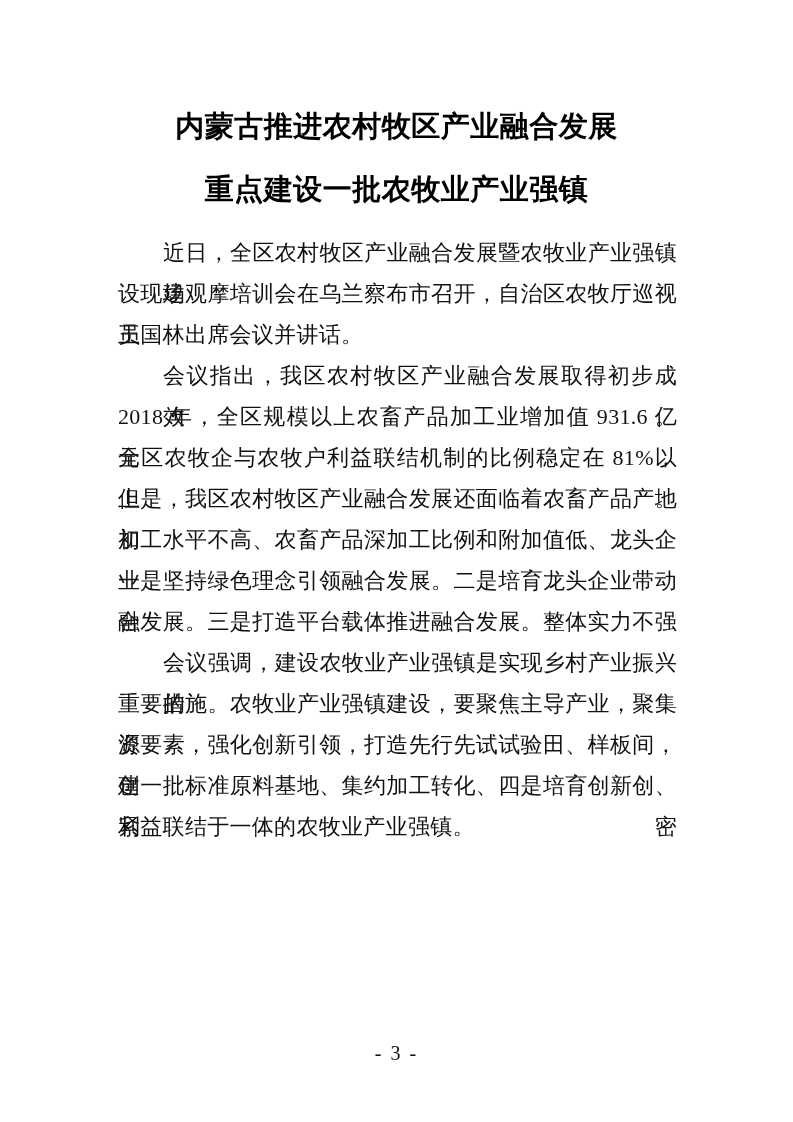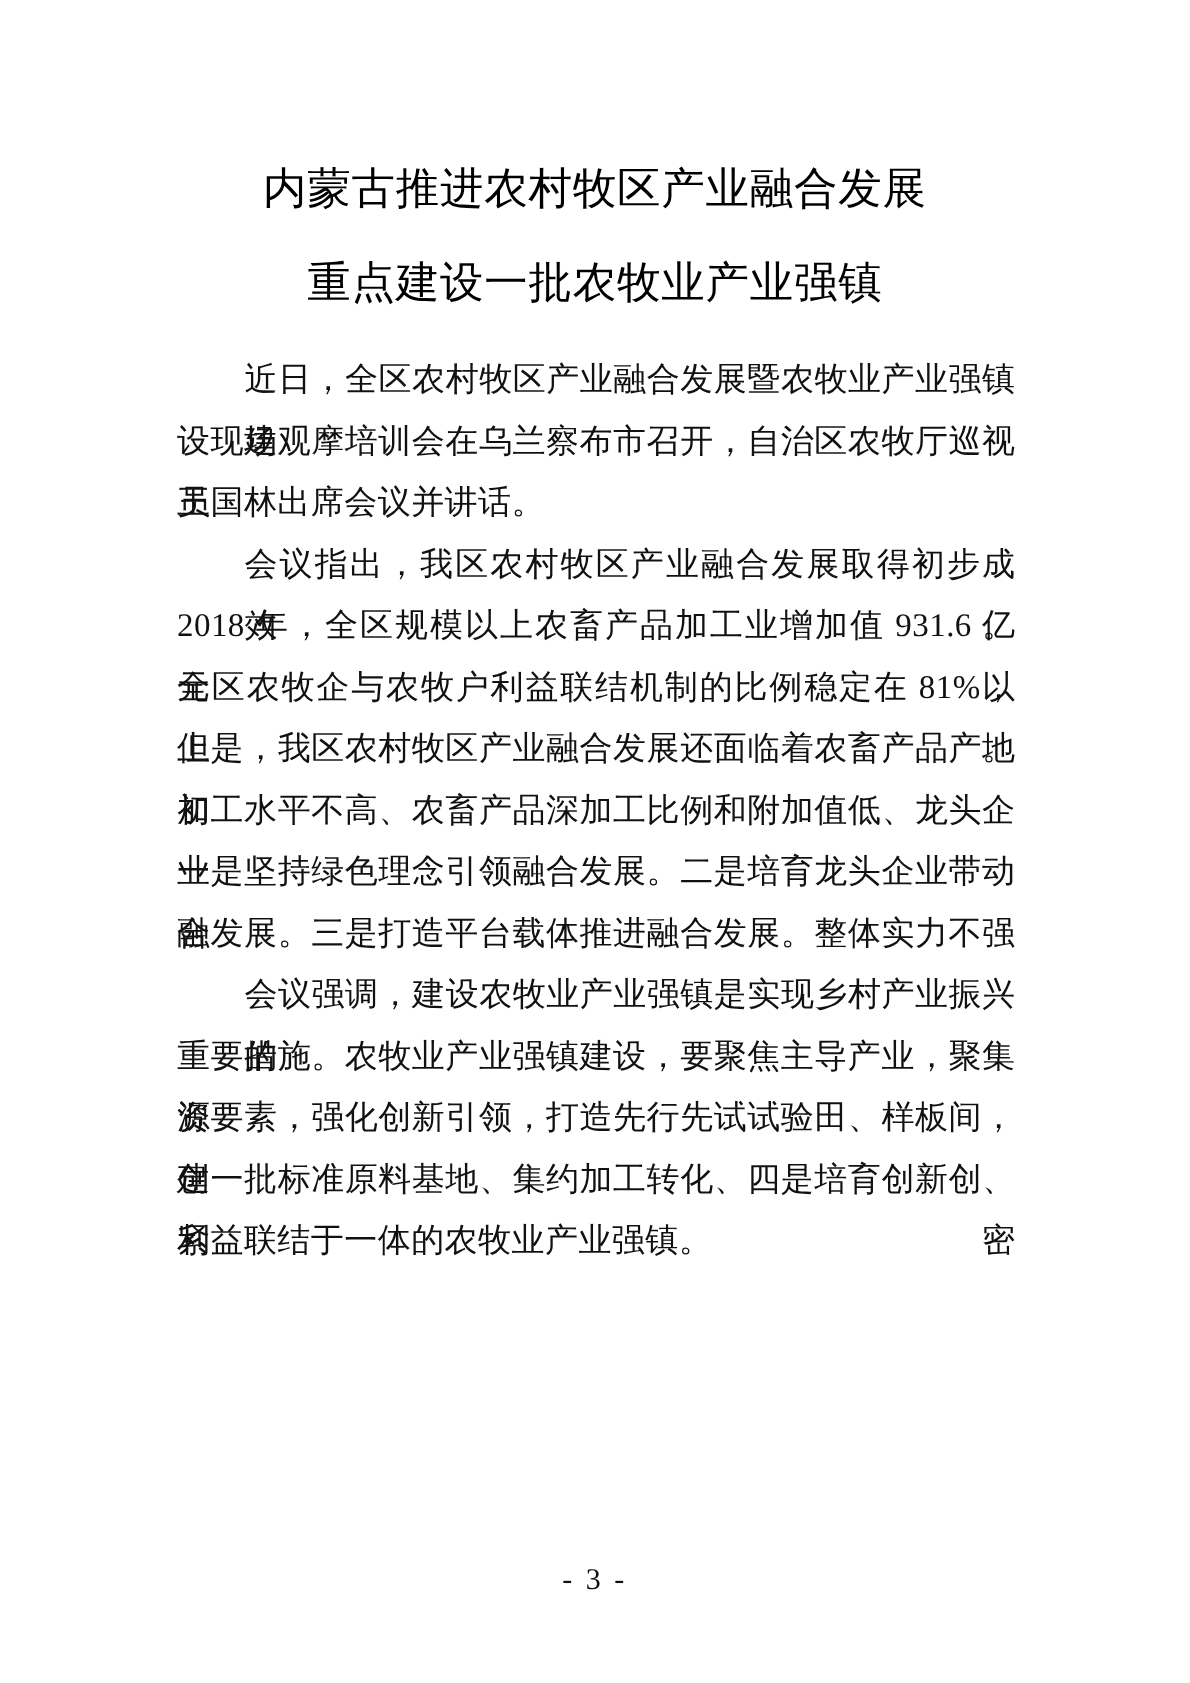--- a/index.html
+++ b/index.html
@@ -17,21 +17,21 @@
     color: #0a0a0a;
   }
   .doc-title {
     position: absolute;
     left: 0;
     width: 793px;
     margin: 0;
     text-align: center;
     font-size: 29px;
     line-height: 34px;
-    font-weight: normal;
+    font-weight: bold;
     color: #000000;
     letter-spacing: 0.5px;
     font-family: "Liberation Serif", "DejaVu Serif", serif;
   }
   .doc-title.line1 { top: 109px; }
   .doc-title.line2 { top: 172px; text-align: center; }
   .doc-body {
     position: absolute;
     top: 232px;
     left: 118px;

